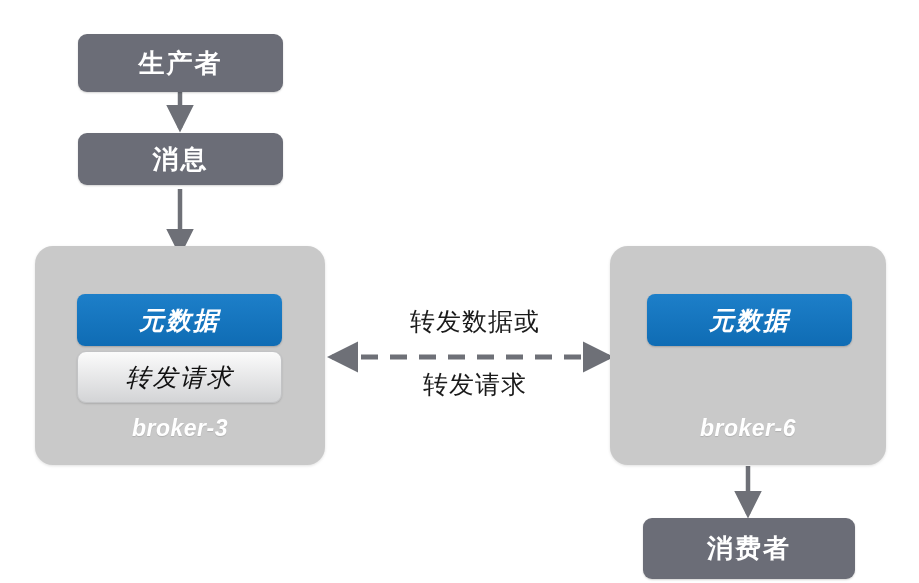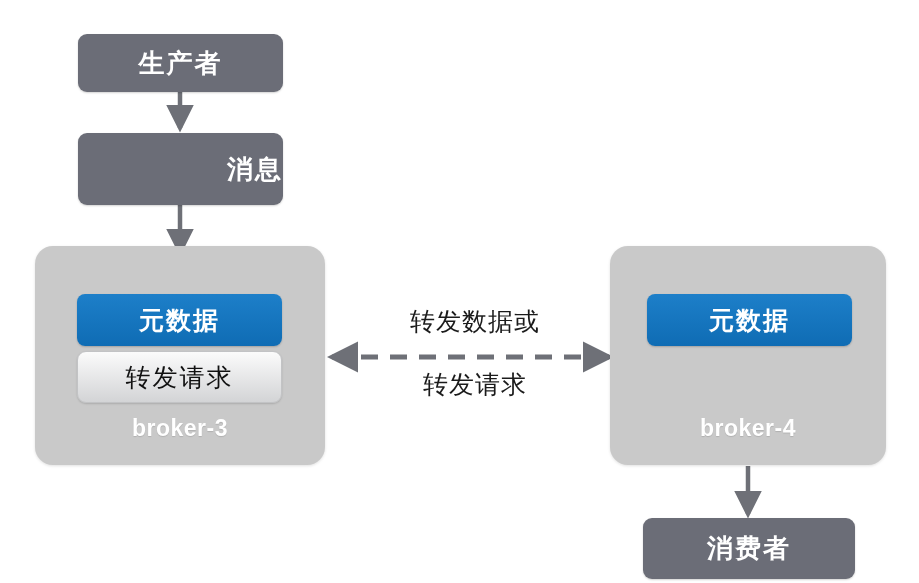--- a/index.html
+++ b/index.html
@@ -34,20 +34,21 @@
   }
   .node span { display: block; }
 
   
   .broker {
     position: absolute;
     box-sizing: border-box;
     background: #c9c9c9;
     border-radius: 18px;
     box-shadow: 0 1px 3px rgba(0,0,0,0.12);
+    font-style: italic;
   }
   .broker-label {
     position: absolute;
     left: 0;
     right: 0;
     text-align: center;
     color: #ffffff;
     font-weight: bold;
     font-size: 23px;
     letter-spacing: 0.5px;
@@ -137,39 +138,39 @@
 
     <g>
       <line x1="748" y1="466" x2="748" y2="514" stroke="#6e7077" stroke-width="4.5" marker-end="url(#head-gray)"></line>
     </g>
   </svg>
 
   <div class="node" style="left:78px; top:18px; width:205px; height:58px; font-size:26px;margin-top:16px;">
     <span>生产者</span>
   </div>
 
-  <div class="node" style="left:78px; top:133px; width:205px; height:72px; font-size:26px;justify-content:flex-end;">
+  <div class="node" style="left:78px; top:133px; width:205px; height:52px; font-size:26px;">
     <span>消息</span>
   </div>
 
   <div class="broker" style="left:35px; top:246px; width:290px; height:219px;">
     <div class="panel panel-meta" style="left:42px; top:48px; width:205px; height:52px;">
       <span>元数据</span>
     </div>
     <div class="panel panel-queue" style="left:42px; top:105px; width:205px; height:52px;">
       <span>转发请求</span>
     </div>
     <div class="broker-label" style="top:169px;">broker-3</div>
   </div>
 
   <div class="broker" style="left:610px; top:246px; width:276px; height:219px;">
     <div class="panel panel-meta" style="left:37px; top:48px; width:205px; height:52px;">
       <span>元数据</span>
     </div>
-    <div class="broker-label" style="top:169px;">broker-4</div>
+    <div class="broker-label" style="top:169px;">broker-6</div>
   </div>
 
   <div class="relay-label" style="left:330px; top:368px; width:290px;">转发请求</div>
 
   <div class="relay-label" style="left:330px; top:305px; width:290px;">转发数据或</div>
 
   <div class="node" style="left:643px; top:518px; width:212px; height:61px; font-size:26px;">
     <span>消费者</span>
   </div>
 

